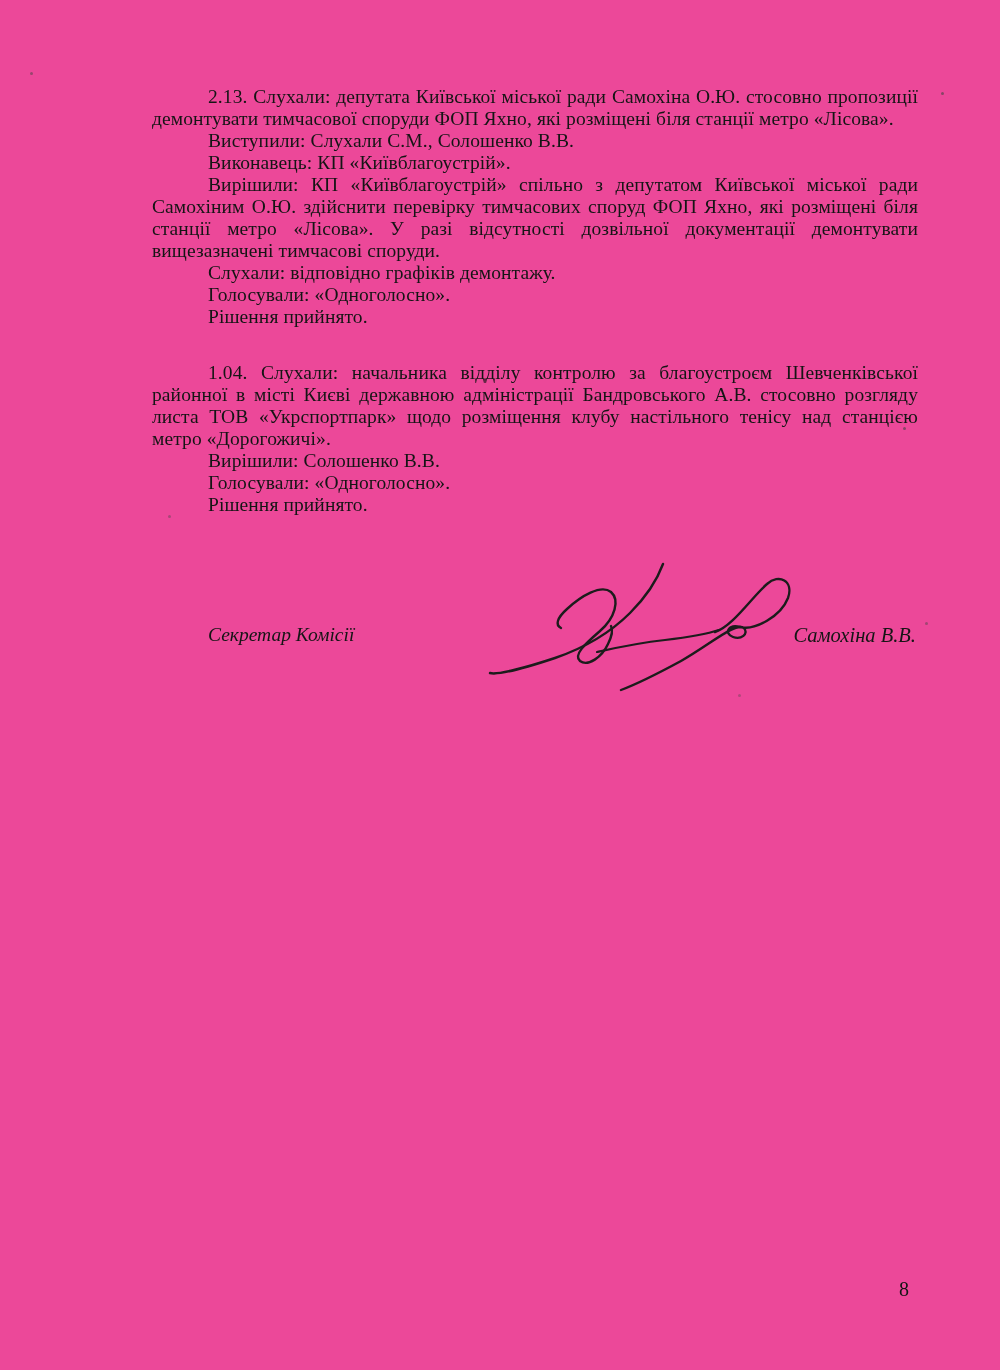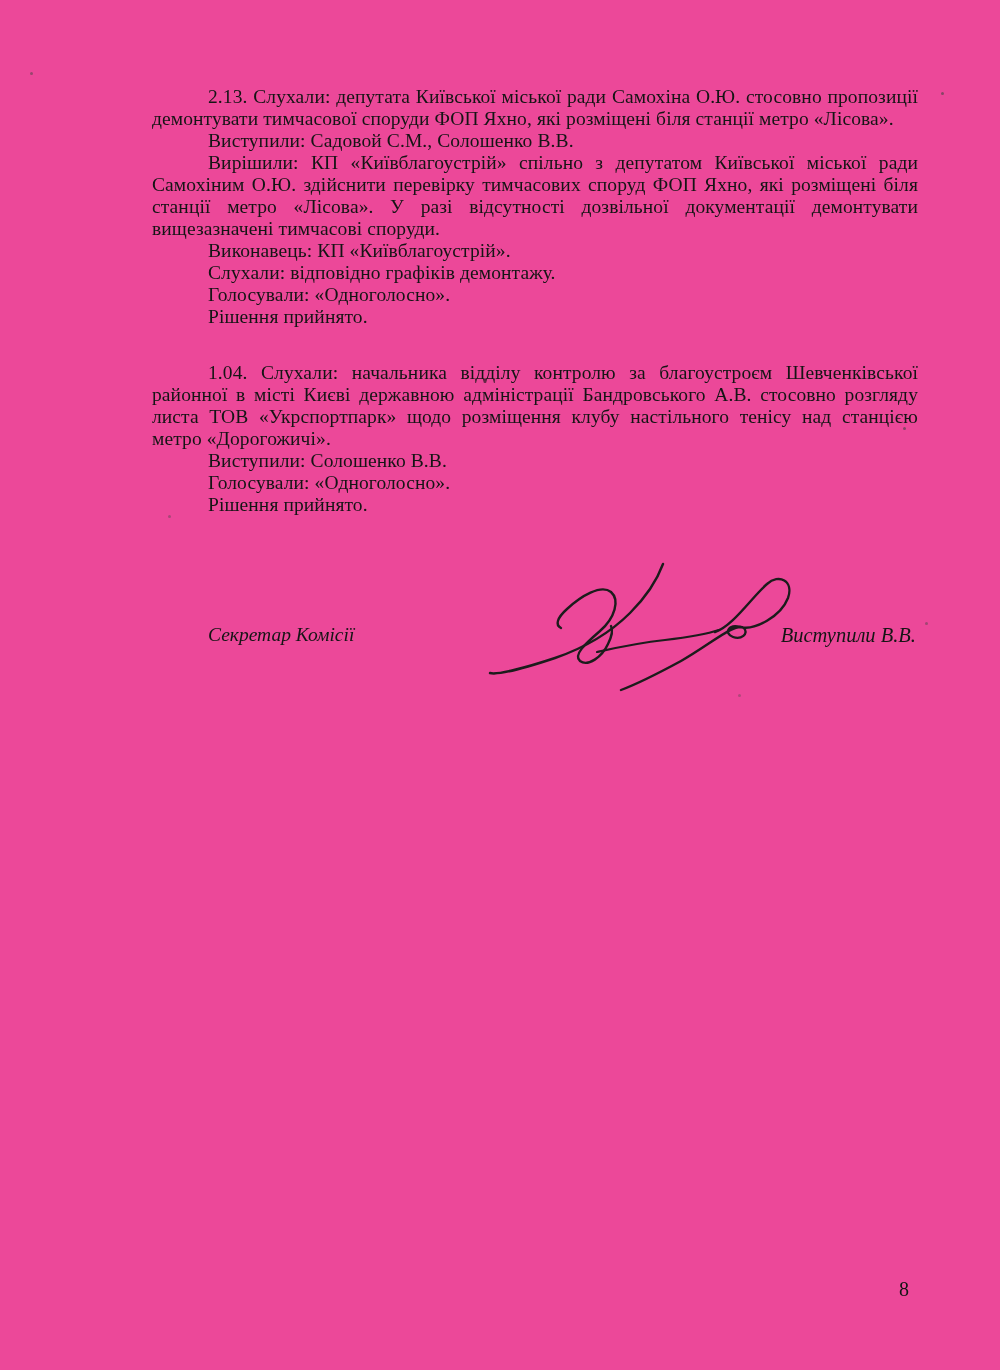--- a/index.html
+++ b/index.html
@@ -77,38 +77,38 @@
   }
 </style>
 </head>
 <body>
 
 <div class="page">
 
   <div class="content">
     <div>
       <p class="para">2.13. Слухали: депутата Київської міської ради Самохіна О.Ю. стосовно пропозиції демонтувати тимчасової споруди ФОП Яхно, які розміщені біля станції метро «Лісова».</p>
-      <p class="para">Виступили: Садовой С.М., Солошенко В.В.</p>
+      <p class="para">Виступили: Слухали С.М., Солошенко В.В.</p>
+      <p class="para">Виконавець: КП «Київблагоустрій».</p>
       <p class="para">Вирішили: КП «Київблагоустрій» спільно з депутатом Київської міської ради Самохіним О.Ю. здійснити перевірку тимчасових споруд ФОП Яхно, які розміщені біля станції метро «Лісова». У разі відсутності дозвільної документації демонтувати вищезазначені тимчасові споруди.</p>
-      <p class="para">Виконавець: КП «Київблагоустрій».</p>
       <p class="para">Слухали: відповідно графіків демонтажу.</p>
       <p class="para">Голосували: «Одноголосно».</p>
       <p class="para">Рішення прийнято.</p>
     </div>
     <div class="section-gap">
       <p class="para">1.04. Слухали: начальника відділу контролю за благоустроєм Шевченківської районної в місті Києві державною адміністрації Бандровського А.В. стосовно розгляду листа ТОВ «Укрспортпарк» щодо розміщення клубу настільного тенісу над станцією метро «Дорогожичі».</p>
-      <p class="para">Виступили: Солошенко В.В.</p>
+      <p class="para">Вирішили: Солошенко В.В.</p>
       <p class="para">Голосували: «Одноголосно».</p>
       <p class="para">Рішення прийнято.</p>
     </div>
   </div>
 
   <div class="signature-row">
     <span class="signature-role">Секретар Комісії</span>
-    <span class="signature-name">Виступили В.В.</span>
+    <span class="signature-name">Самохіна В.В.</span>
   </div>
 
   <svg class="signature-svg" viewBox="0 0 312 144" fill="none" xmlns="http://www.w3.org/2000/svg">
 
     <path d="M 5,117 C 12,119 40,112 70,102 C 105,90 128,74 145,57 C 160,42 171,27 178,8" stroke="#1c1c1c" stroke-width="2.4" stroke-linecap="round"></path>
 
     <path d="M 76,72 C 70,69 72,62 82,53 C 96,40 116,28 126,36 C 135,44 130,62 115,75
              C 100,88 88,99 95,105 C 103,111 117,101 123,88 C 127,80 128,74 126,70" stroke="#1c1c1c" stroke-width="2.4" stroke-linecap="round"></path>
     <path d="M 112,96 C 130,92 152,87 180,84 C 205,81 222,78 234,74" stroke="#1c1c1c" stroke-width="2.2" stroke-linecap="round"></path>
 

